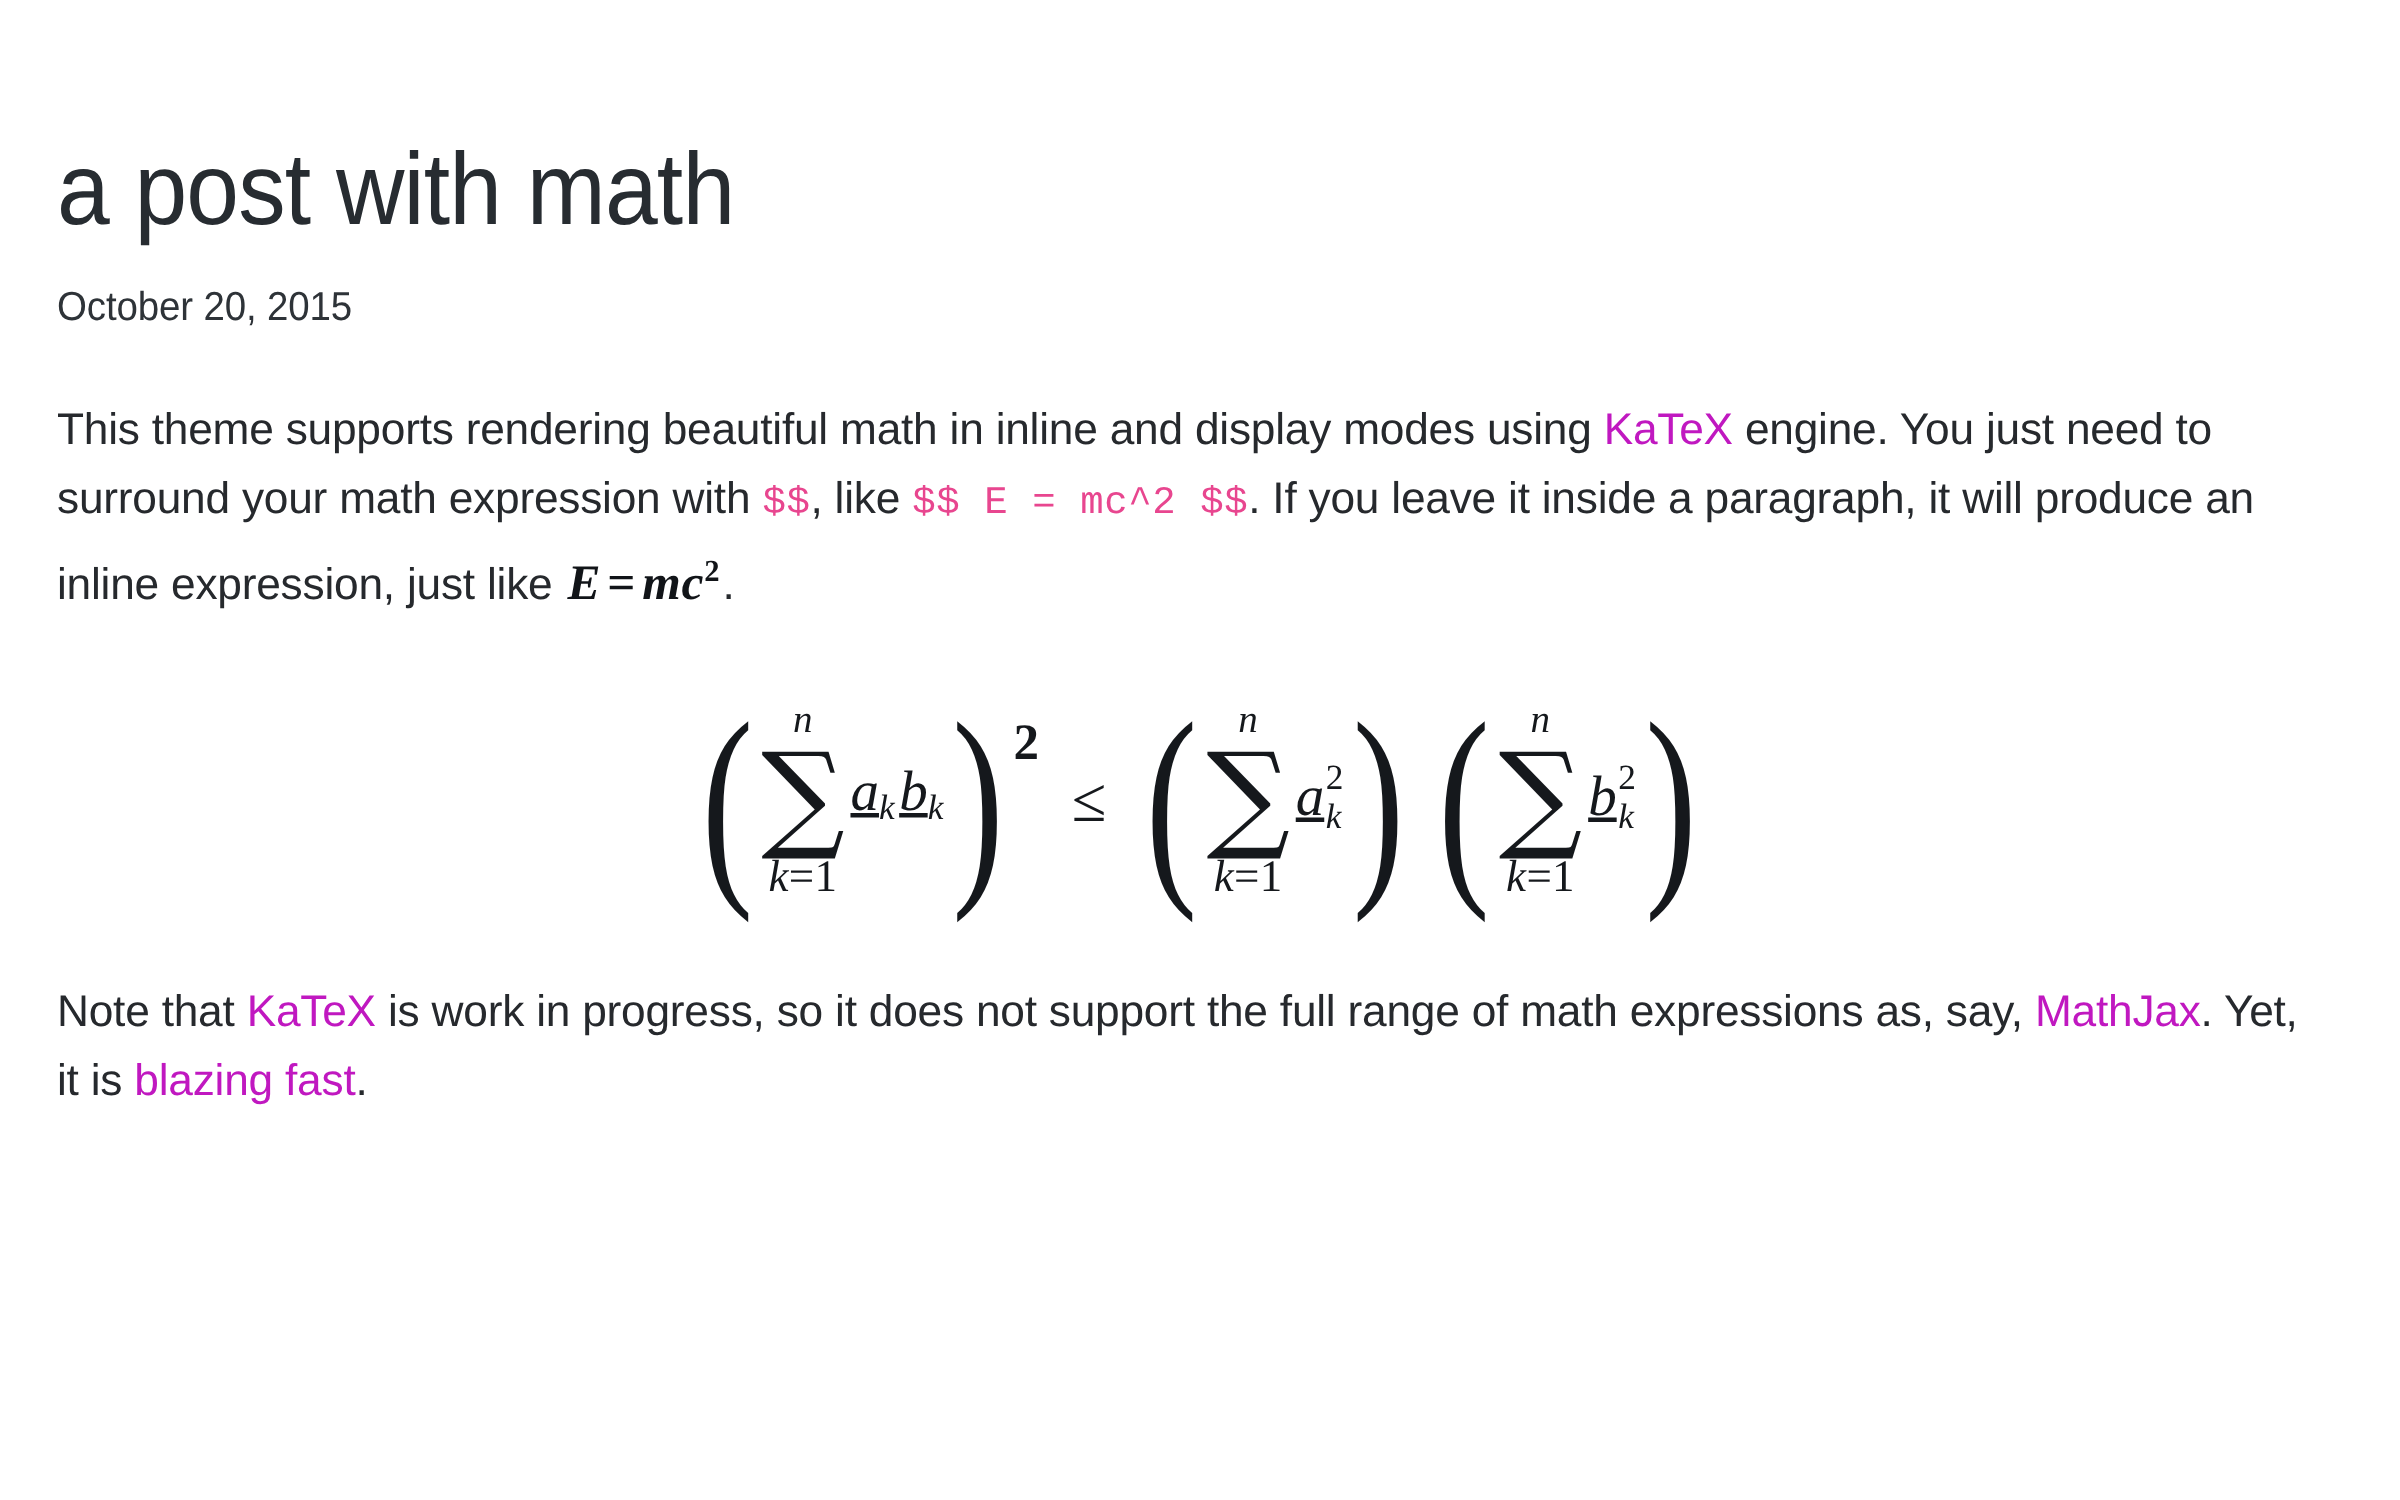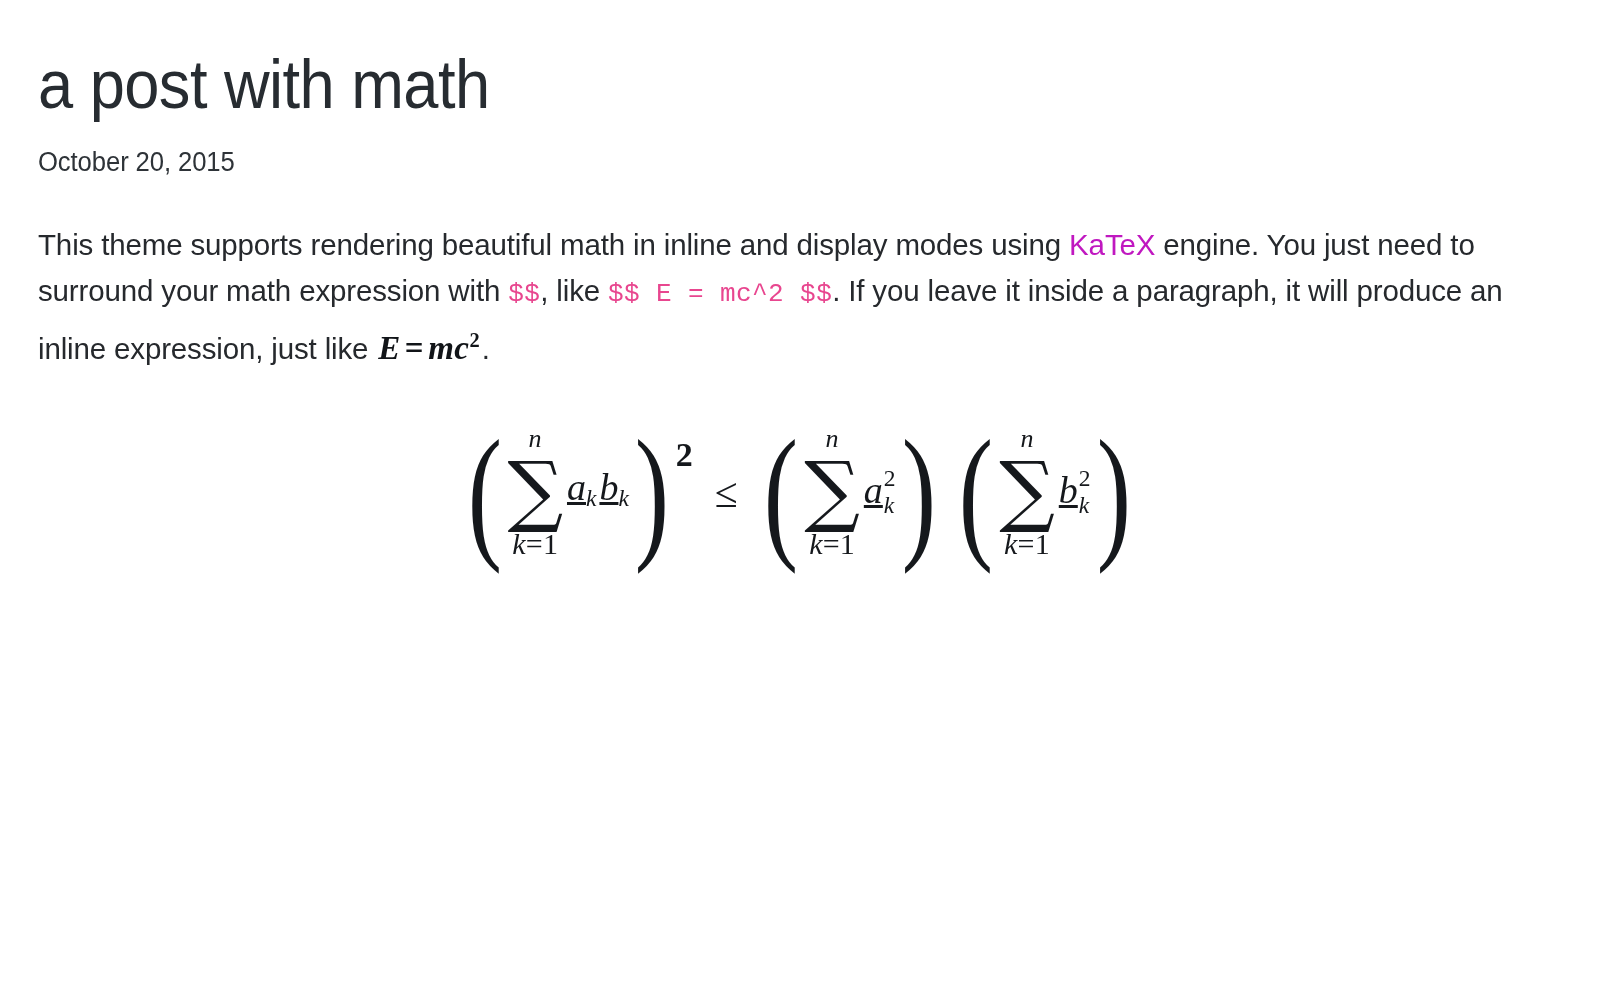--- a/index.html
+++ b/index.html
@@ -10,21 +10,21 @@
   }
   body {
     width: 1600px;
     height: 1000px;
     overflow: hidden;
     font-family: "Liberation Sans", "DejaVu Sans", sans-serif;
     -webkit-font-smoothing: antialiased;
   }
 
   .page {
-    padding: 50px 40px 0 38px;
+    padding: 92px 40px 0 38px;
     box-sizing: border-box;
   }
 
   
   .post-title {
     font-family: "Liberation Sans", "DejaVu Sans", sans-serif;
     font-size: 68px;
     line-height: 1.02;
     font-weight: 300;
     color: #272c31;
@@ -259,15 +259,16 @@
         </span>
         <span class="mvar"><span>b</span><span class="stack">
               <span class="sup">2</span>
               <span class="sub">k</span>
             </span></span>
         <span class="paren right">)</span>
       </span>
 
     </div>
 
+    <p><span>Note that </span><a class="link" href="#">KaTeX</a><span> is work in progress, so it does not support the full range of math expressions as, say, </span><a class="link" href="#">MathJax</a><span>. Yet, it is </span><a class="link" href="#">blazing fast</a><span>.</span></p>
 
   </div>
 </div>
 
 </body></html>

